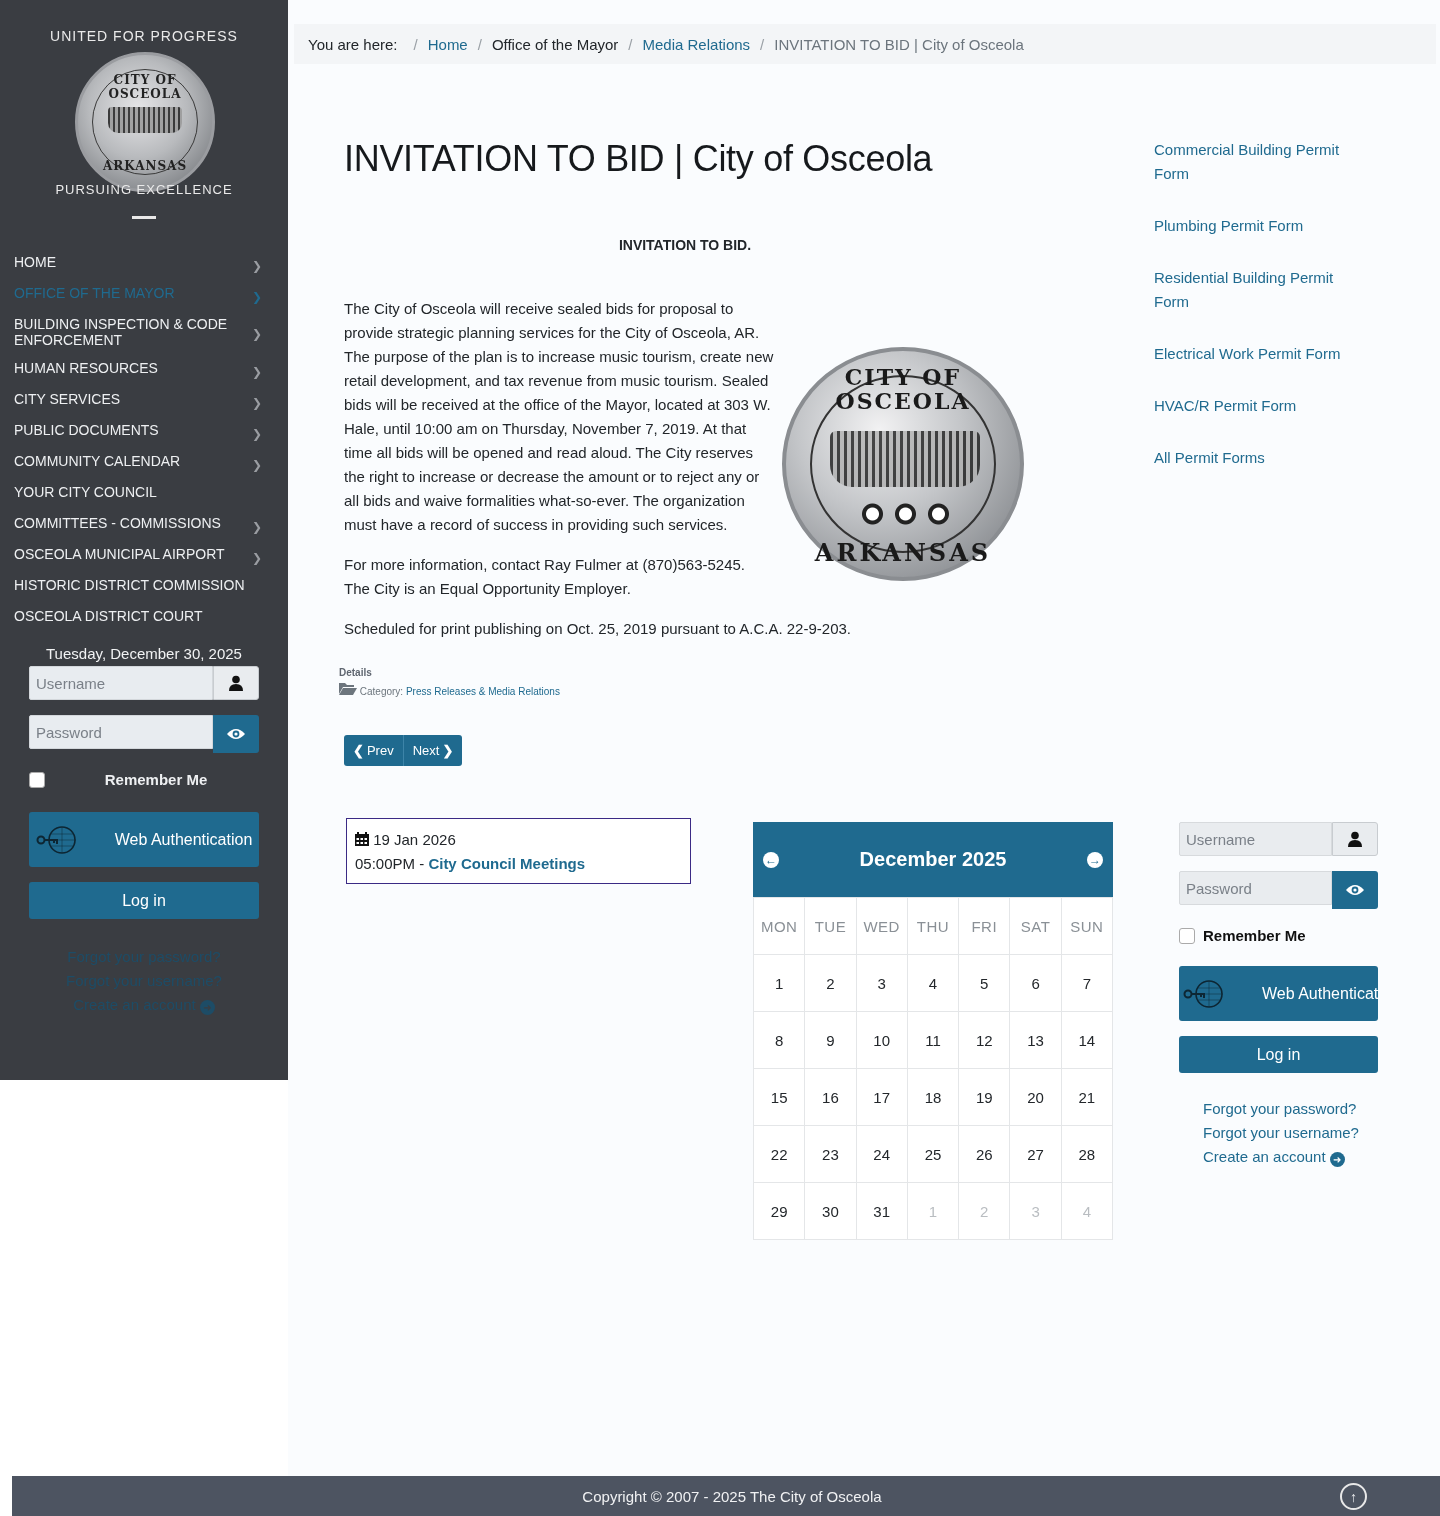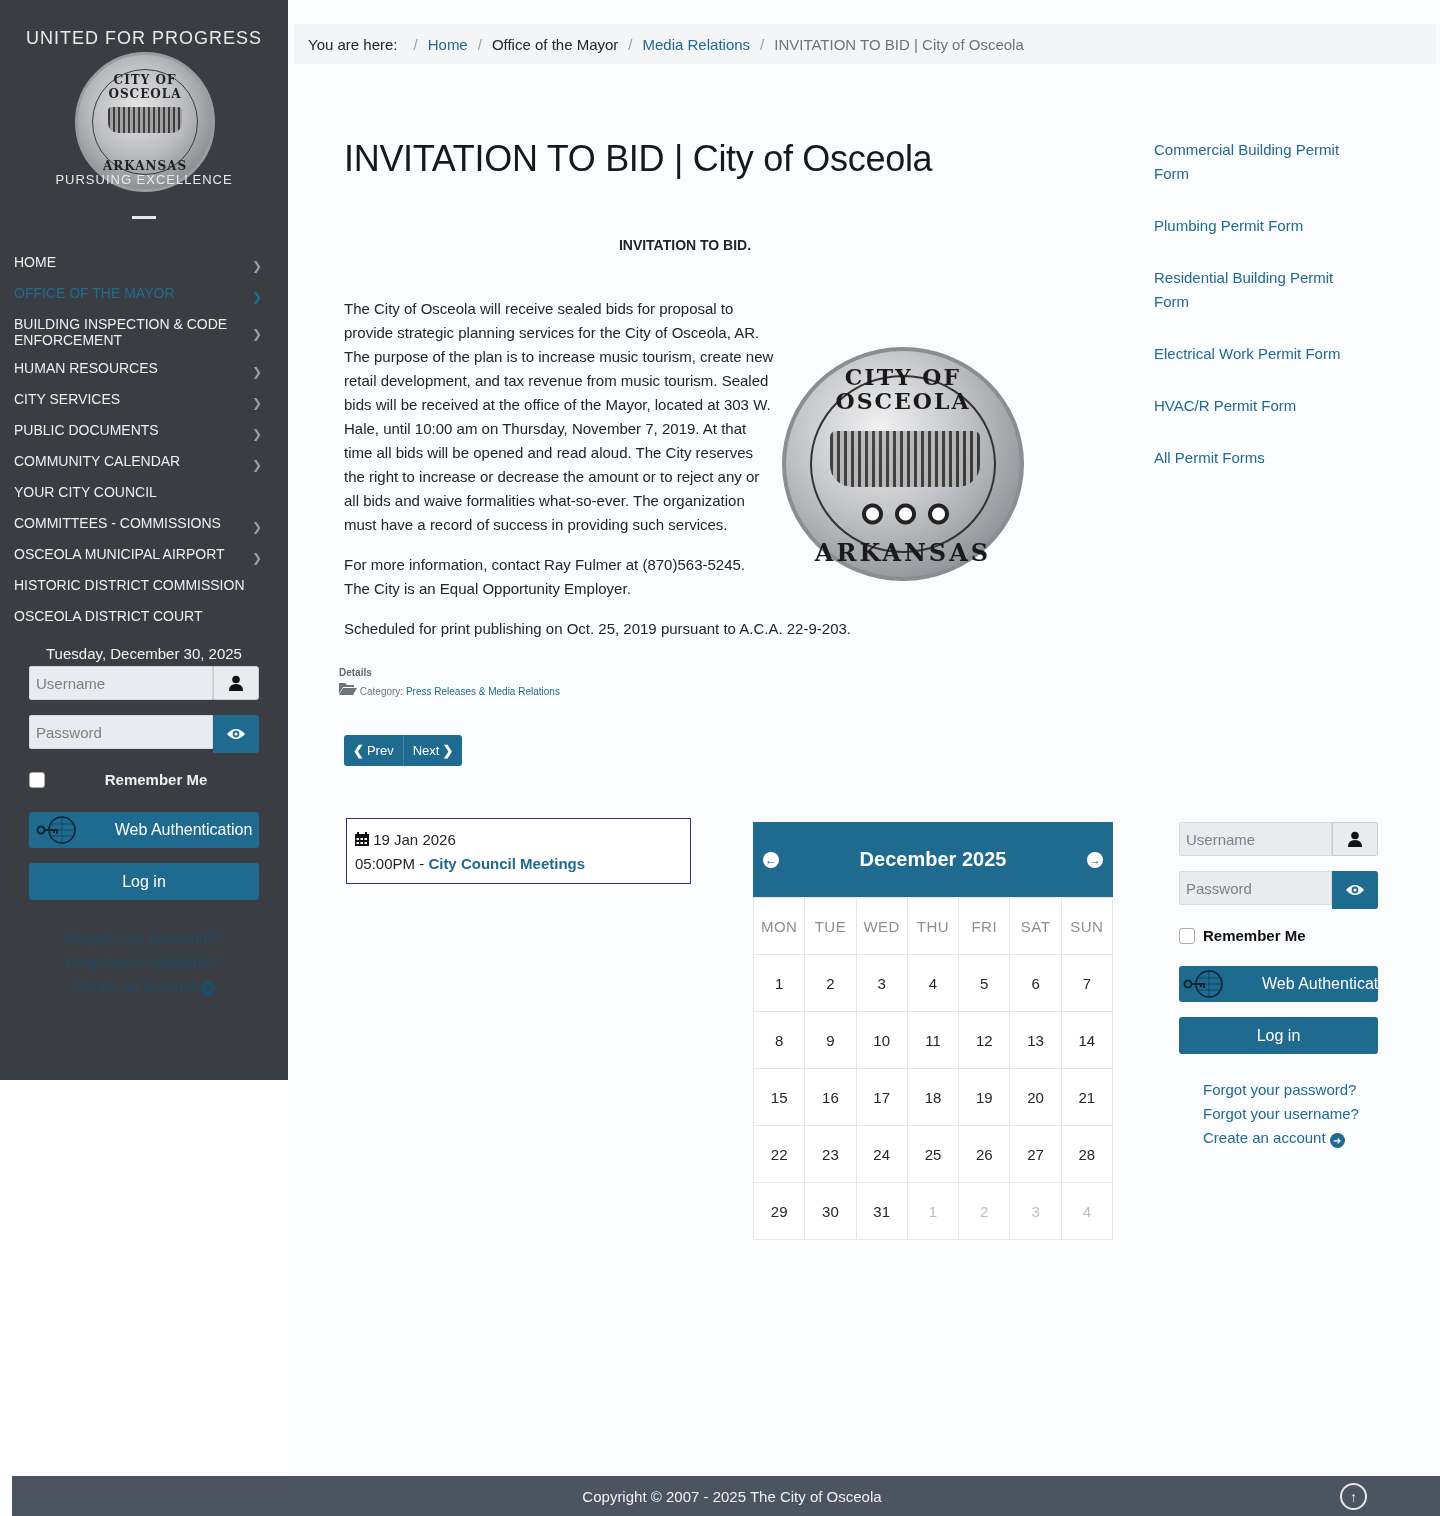--- a/index.html
+++ b/index.html
@@ -30,22 +30,22 @@
     position: absolute; left: 14px; top: 14px; right: 14px; bottom: 14px;
     border-radius: 50%; border: 1.5px solid #3a3a3a;
   }
   .seal-small .ship {
     position: absolute; left: 30px; top: 52px; width: 74px; height: 26px;
     background: repeating-linear-gradient(90deg,#222 0 2px, #999 2px 5px);
     border-radius: 4px 4px 10px 10px; opacity: .85;
   }
   .seal-small .txt-top { position:absolute; left:0; right:0; top:18px; text-align:center; font-family:"DejaVu Serif",serif; font-weight:bold; font-size:12px; color:#222; letter-spacing:1px;}
   .seal-small .txt-bot { position:absolute; left:0; right:0; bottom:16px; text-align:center; font-family:"DejaVu Serif",serif; font-weight:bold; font-size:12px; color:#222; letter-spacing:1px;}
-  .arc-top { position:absolute; left:0; top:28px; width:288px; text-align:center; font-size:18px; color:#eaeaea; letter-spacing:1px;}
-  .arc-bot { position:absolute; left:0; top:172px; width:288px; text-align:center; font-size:13px; color:#eaeaea; letter-spacing:1px;}
+  .arc-top { position:absolute; left:0; top:28px; width:288px; text-align:center; font-size:14px; color:#eaeaea; letter-spacing:1px;}
+  .arc-bot { position:absolute; left:0; top:182px; width:288px; text-align:center; font-size:13px; color:#eaeaea; letter-spacing:1px;}
   .logo-dash { position: absolute; left: 132px; top: 216px; width: 24px; height: 3px; background: #e8e8e8; }
 
   .nav { list-style: none; margin-top: 18px; }
   .nav li {
     position: relative; padding: 6px 40px 6px 14px; font-size: 14px; line-height: 16px;
     min-height: 31px; text-transform: uppercase; color: #eef0f2;
   }
   .nav li.active { color: #1f6a8f; }
   .nav li .chev { position: absolute; right: 26px; top: 50%; transform: translateY(-35%); font-size: 12px; color: #9a9da2; }
   .nav li.active .chev { color: #1f6a8f; }
@@ -60,21 +60,21 @@
   .input-group input::placeholder { color: #7a8088; }
   .ig-btn { width: 46px; display:flex; align-items:center; justify-content:center; border-radius: 0 3px 3px 0; }
   .ig-btn.user { background: #e9ecef; border: 1px solid #c8ccd0; }
   .ig-btn.eye { background: #1f6a8f; height: 38px; }
   .remember { display: flex; align-items: center; margin-top: 26px; font-weight: bold; font-size: 15px; }
   .chk { width: 16px; height: 16px; border: 1px solid #aaa; background: #fff; border-radius: 3px; }
   .btn-primary {
     display: flex; align-items: center; justify-content: center; background: #1f6a8f; color: #fff;
     border-radius: 3px; font-size: 16px; width: 100%;
   }
-  .webauthn { height: 36px; margin-top: 24px; gap: 31px; }
+  .webauthn { height: 55px; margin-top: 24px; gap: 31px; }
   .loginbtn { height: 37px; margin-top: 15px; }
   .links { text-align: center; margin-top: 26px; font-size: 15px; line-height: 24px; }
   .sidebar .links a { color: #1d4c66; }
   .key-icon { display:inline-block; width: 42px; height: 30px; position: relative; margin-right: 6px; }
 
   
   .breadcrumb {
     position: absolute; left: 294px; top: 24px; width: 1142px; height: 40px;
     background: #f3f5f7; display: flex; align-items: center; padding-left: 14px; font-size: 15px;
   }

